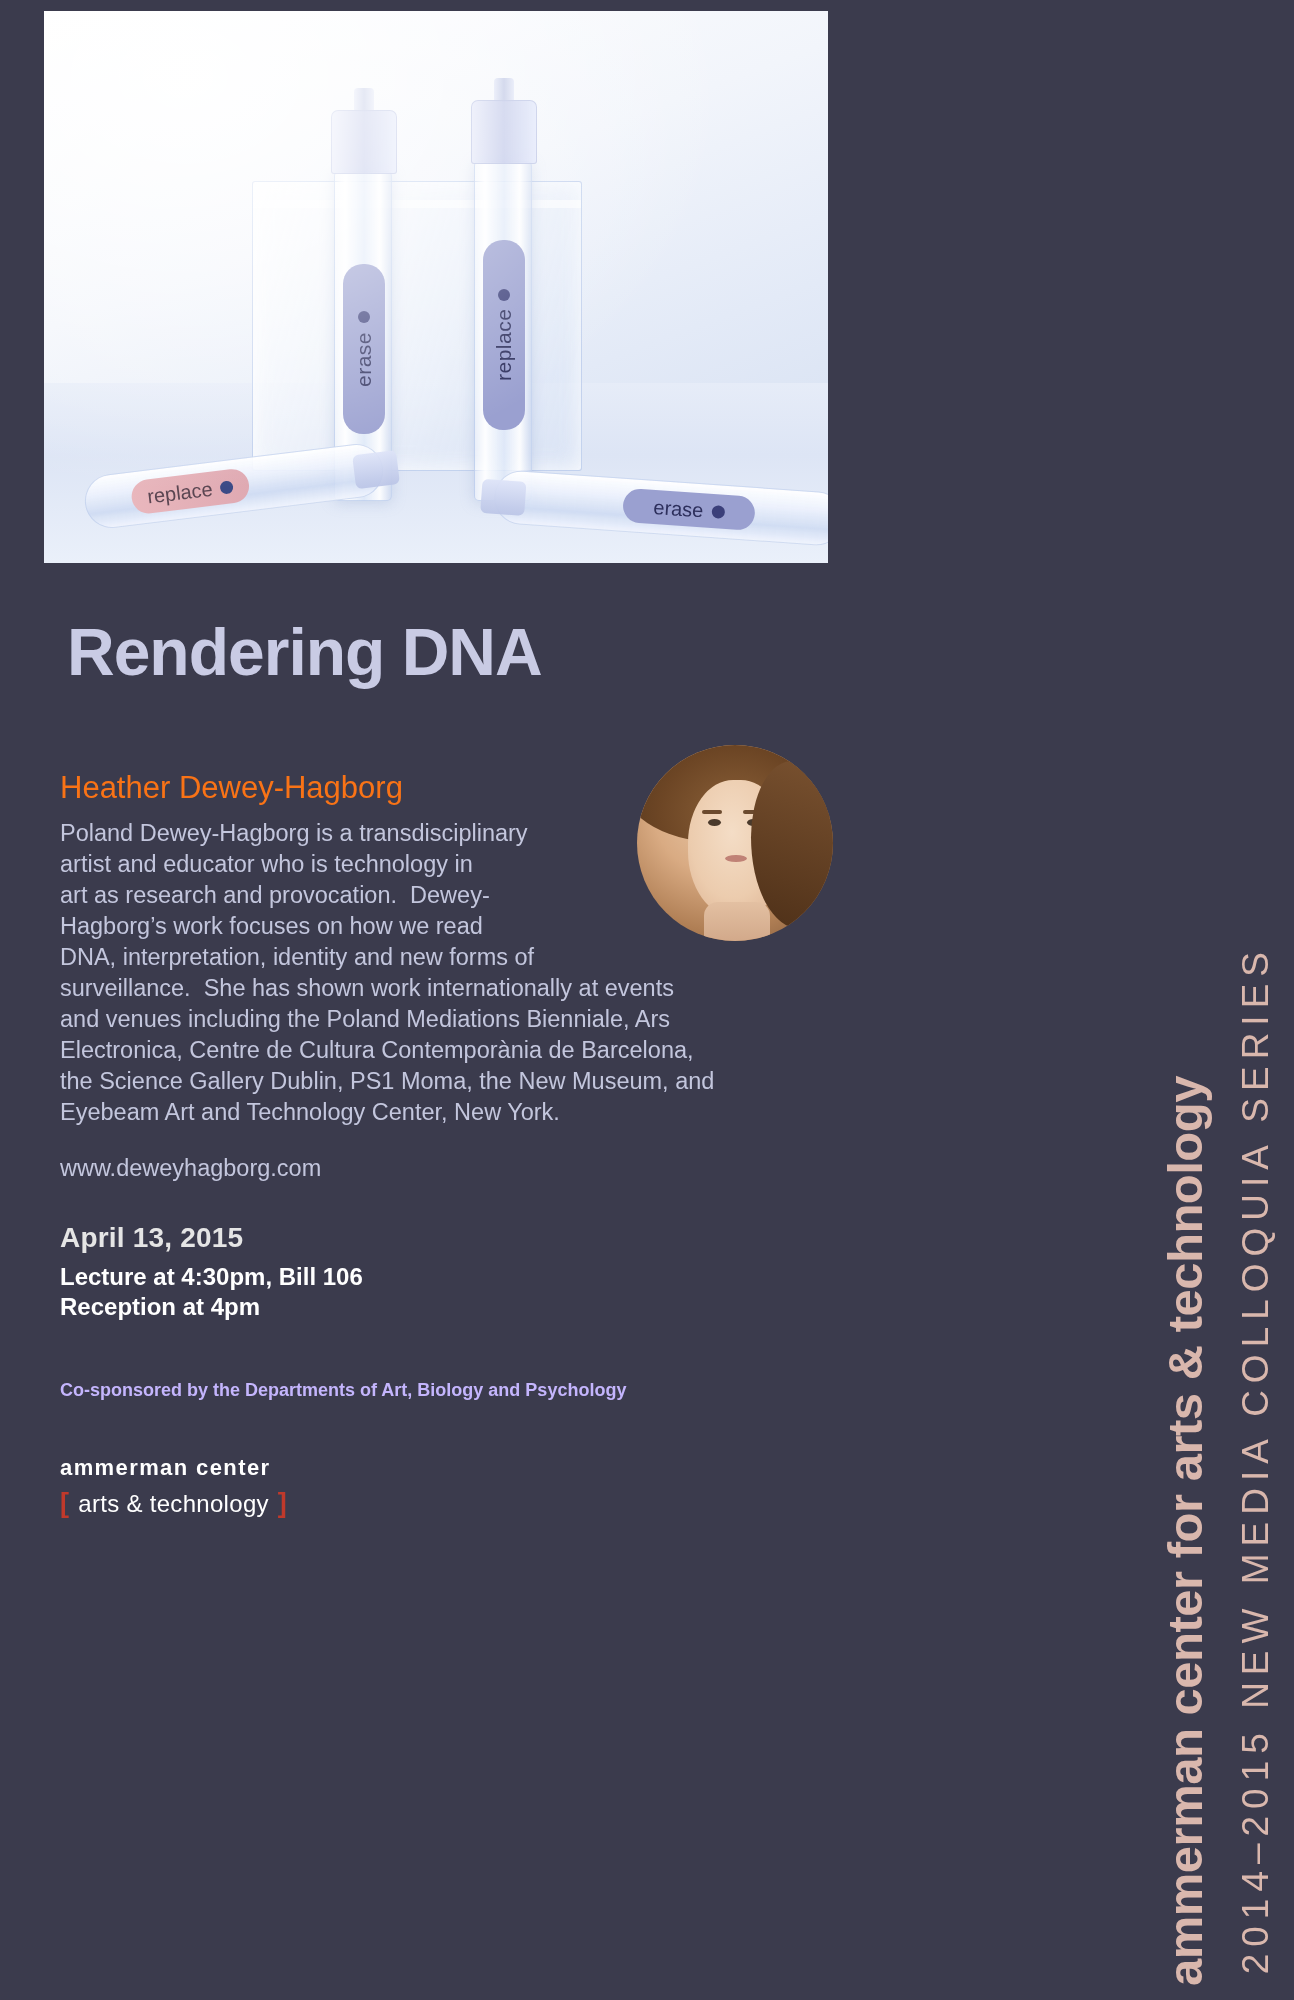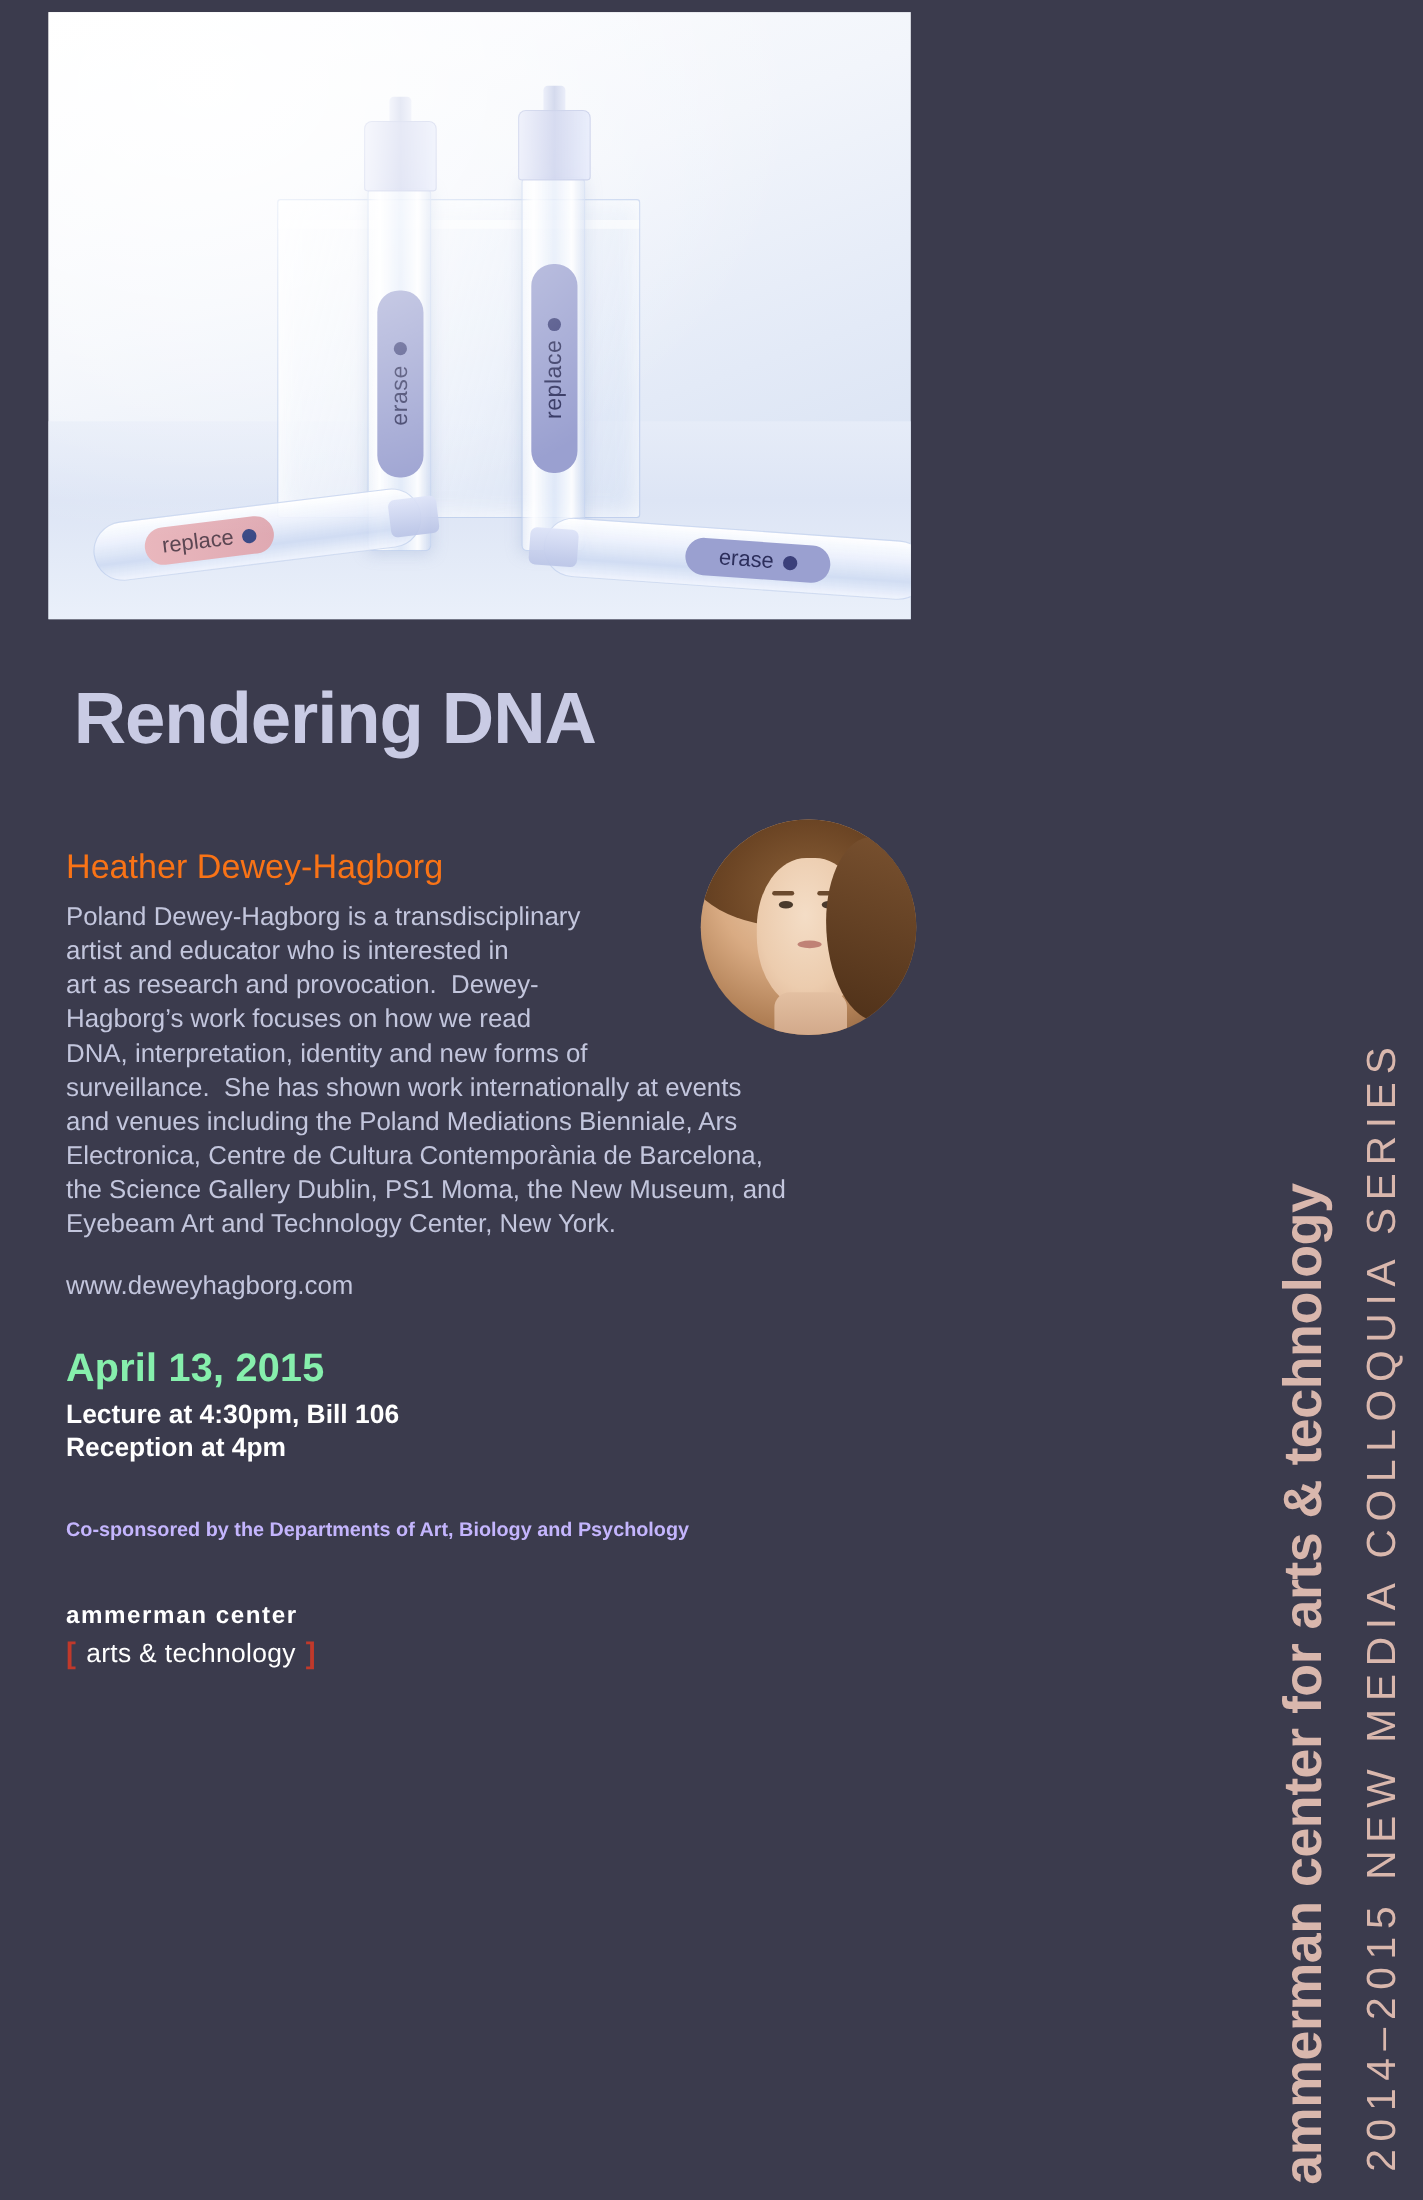--- a/index.html
+++ b/index.html
@@ -183,21 +183,21 @@
   .portrait .brow.r{ left:54%; }
   .portrait .mouth{ position:absolute; left:45%; top:56%; width:22px;height:7px;border-radius:50%;background:#c08276; }
   .portrait .neck{
     position:absolute; left:34%; bottom:-6%; width:34%; height:26%;
     background:linear-gradient(to bottom,#e3c0a2,#cda283); border-radius:14px 14px 0 0;
   }
 
   
   .event { position:absolute; left:60px; top:1222px; }
   .event .date {
-    font-size:36px; font-weight:bold; color:#86efac; letter-spacing:.2px;
+    font-size:28px; font-weight:bold; color:#e5e5e5; letter-spacing:.2px;
     margin-bottom:8px;
   }
   .event .line {
     font-size:24px; font-weight:bold; color:#ffffff; line-height:30px;
   }
   .cosponsor {
     position:absolute; left:60px; top:1380px;
     font-size:18px; font-weight:bold; color:#c4b5fd;
   }
 
@@ -281,21 +281,21 @@
         <div class="glare"></div>
       </div>
     </div>
 
     <h1 class="title">Rendering DNA</h1>
 
     <div class="speaker-name">Heather Dewey-Hagborg</div>
 
     <div class="bio">
       <span class="ln">Poland Dewey-Hagborg is a transdisciplinary</span>
-      <span class="ln">artist and educator who is interested in</span>
+      <span class="ln">artist and educator who is technology in</span>
       <span class="ln">art as research and provocation.  Dewey-</span>
       <span class="ln">Hagborg’s work focuses on how we read</span>
       <span class="ln">DNA, interpretation, identity and new forms of</span>
       <span class="ln">surveillance.  She has shown work internationally at events</span>
       <span class="ln">and venues including the Poland Mediations Bienniale, Ars</span>
       <span class="ln">Electronica, Centre de Cultura Contemporània de Barcelona,</span>
       <span class="ln">the Science Gallery Dublin, PS1 Moma, the New Museum, and</span>
       <span class="ln">Eyebeam Art and Technology Center, New York.</span>
     </div>
 

